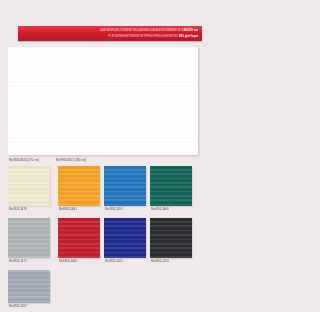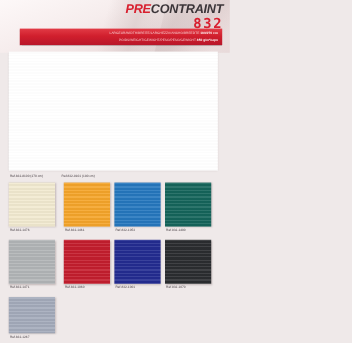--- a/index.html
+++ b/index.html
@@ -91,28 +91,20 @@
     background:repeating-linear-gradient(0deg,
       rgba(255,255,255,.5) 0px, rgba(255,255,255,.5) .6px,
       rgba(0,0,0,.012) .6px, rgba(0,0,0,.012) 1.4px);
   }
 </style>
 </head>
 <body>
 
 <div class="page">
 
-  <div class="header">
-
-    <div class="brand">
-      <span class="pre">PRE</span><span class="con">CONTRAINT</span>
-    </div>
-
-    <div class="model">832</div>
-  </div>
 
   <div class="banner">
     <div class="row r1">
       <span>LARGEUR/WIDTH/BREITE/LARGHEZZA/ANCHO/BREEDTE</span>
       <b>180/270 cm</b>
     </div>
     <div class="row r2">
       <span>POIDS/WEIGHT/GEWICHT/PESO/PESO/GEWICHT</span>
       <b>850 g/m²/sqm</b>
     </div>

